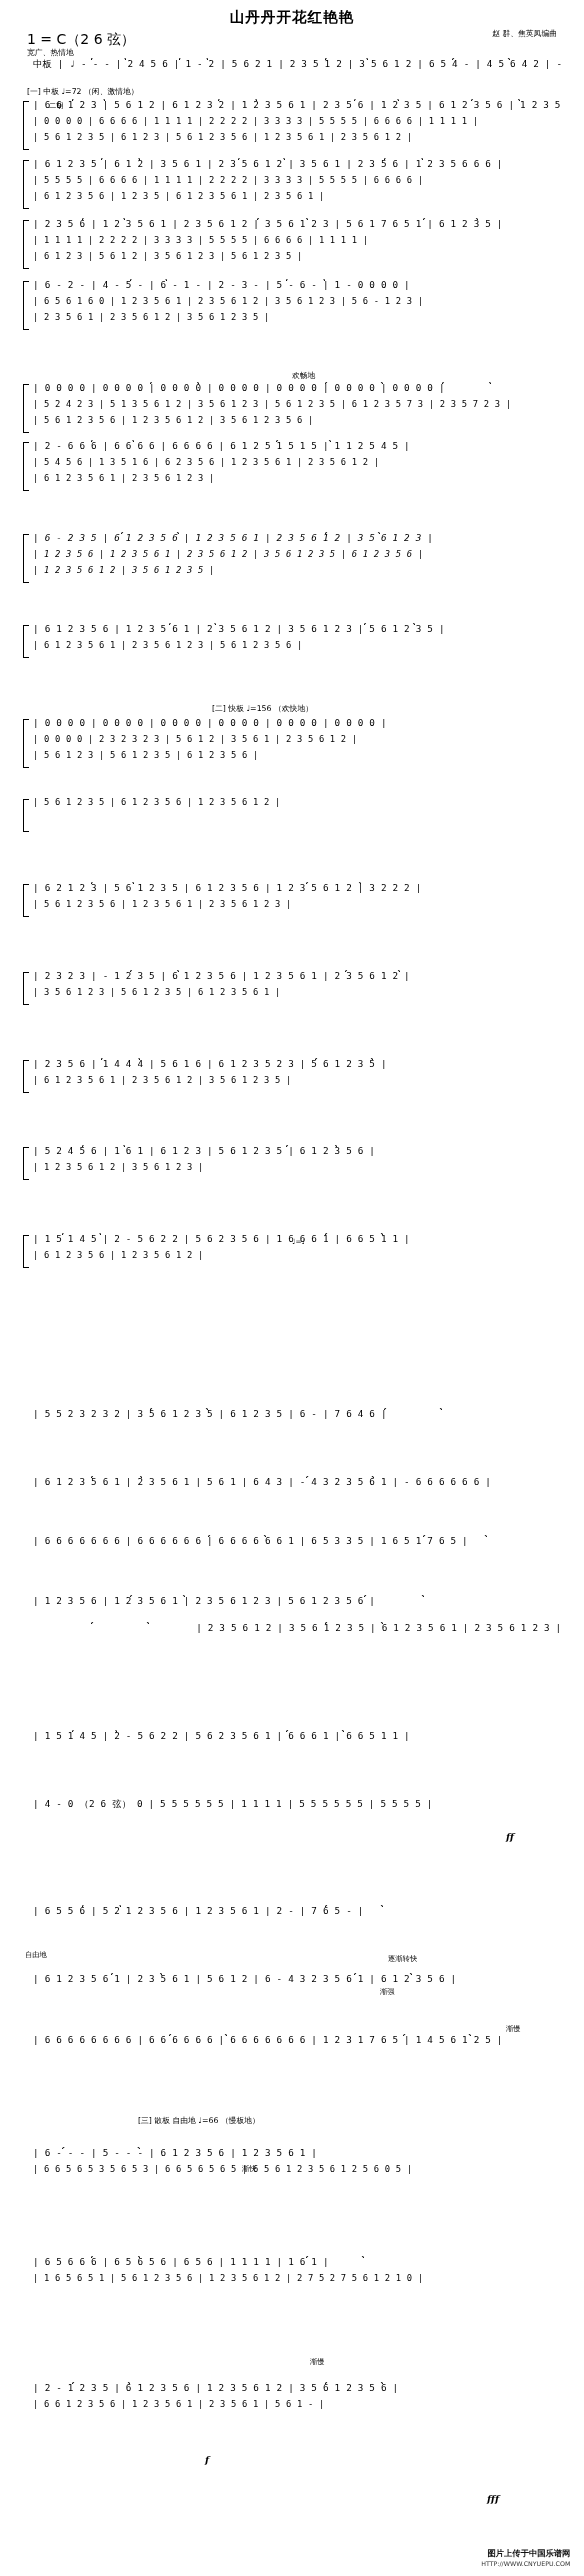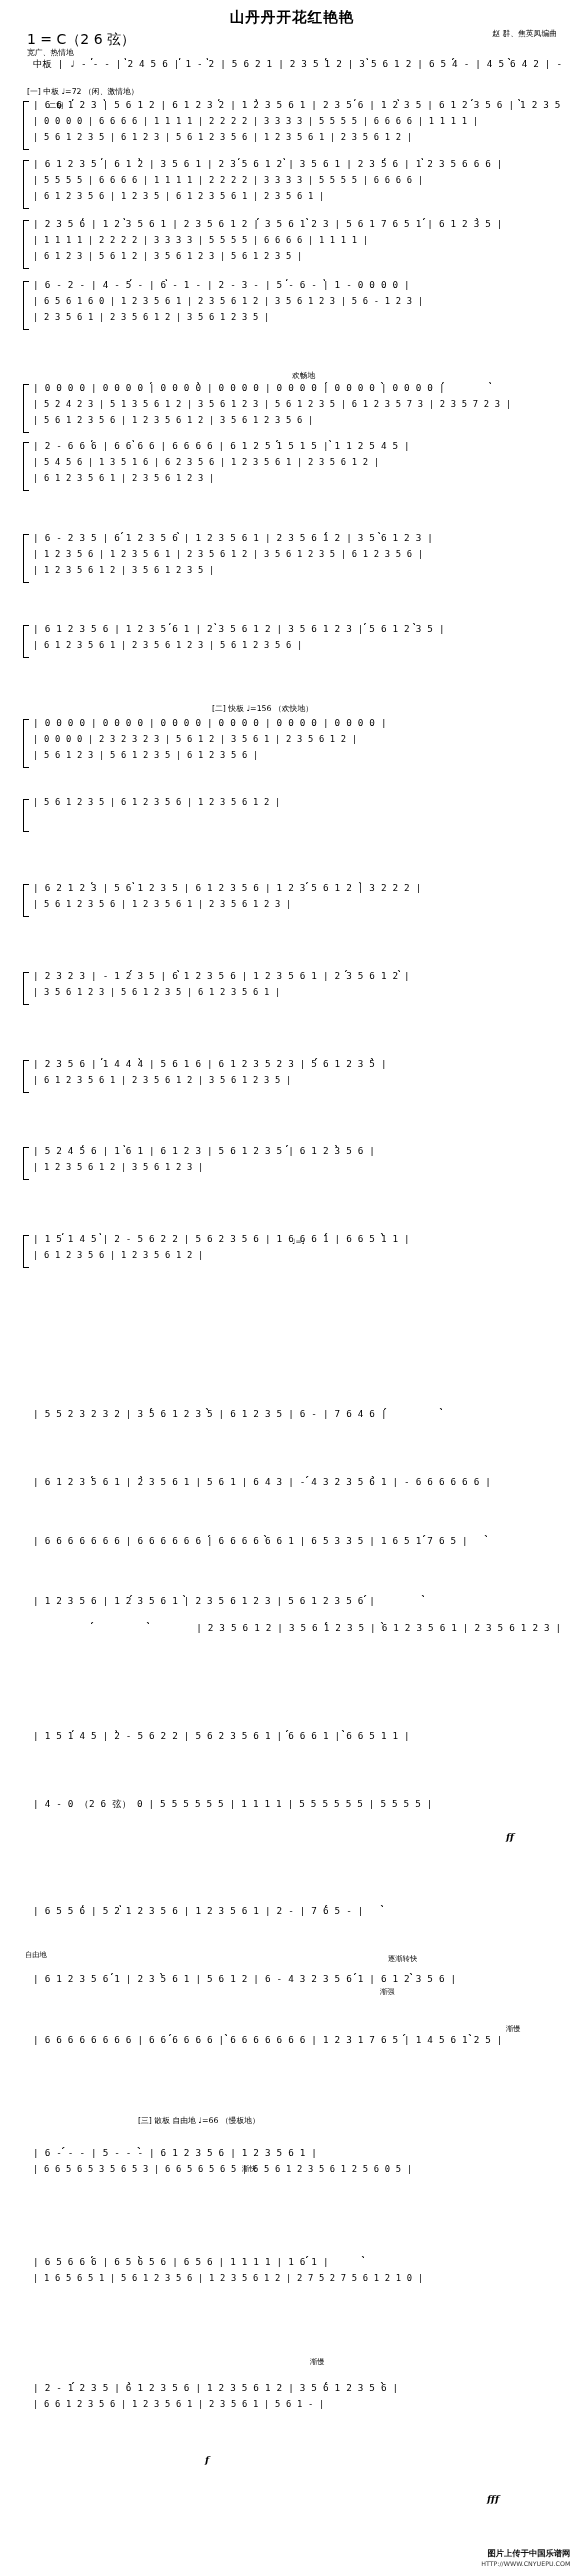--- a/index.html
+++ b/index.html
@@ -293,21 +293,21 @@
       <div class="notes">| 2 - 6 6 6 | 6 6 6 6 | 6 6 6 6 | 6 1 2 5 1 5 1 5 | 1 1 2 5 4 5 |</div>
     </div>
     <div class="sysline low">
       <div class="notes">| 5 4 5 6 | 1 3 5 1 6 | 6 2 3 5 6 | 1 2 3 5 6 1 | 2 3 5 6 1 2 |</div>
     </div>
     <div class="sysline low">
       <div class="notes">| 6 1 2 3 5 6 1 | 2 3 5 6 1 2 3 |</div>
     </div>
   </div>
 
-  <div class="system" style="top:532px;">
+  <div class="system" style="top:532px;font-style:italic;">
     <div class="brace" style="top:1.9px; height:49px;"></div>
     <div class="sysline">
       <div class="slurs">
         <div class="slur" style="left:88px; width:58px; top:1px;"></div>
         <div class="slur" style="left:292px; width:55px; top:1px;"></div>
       </div>
       <div class="notes">| 6 - 2 3 5 | 6 1 2 3 5 6 | 1 2 3 5 6 1 | 2 3 5 6 1 2 | 3 5 6 1 2 3 |</div>
     </div>
     <div class="sysline low">
       <div class="notes">| 1 2 3 5 6 | 1 2 3 5 6 1 | 2 3 5 6 1 2 | 3 5 6 1 2 3 5 | 6 1 2 3 5 6 |</div>

